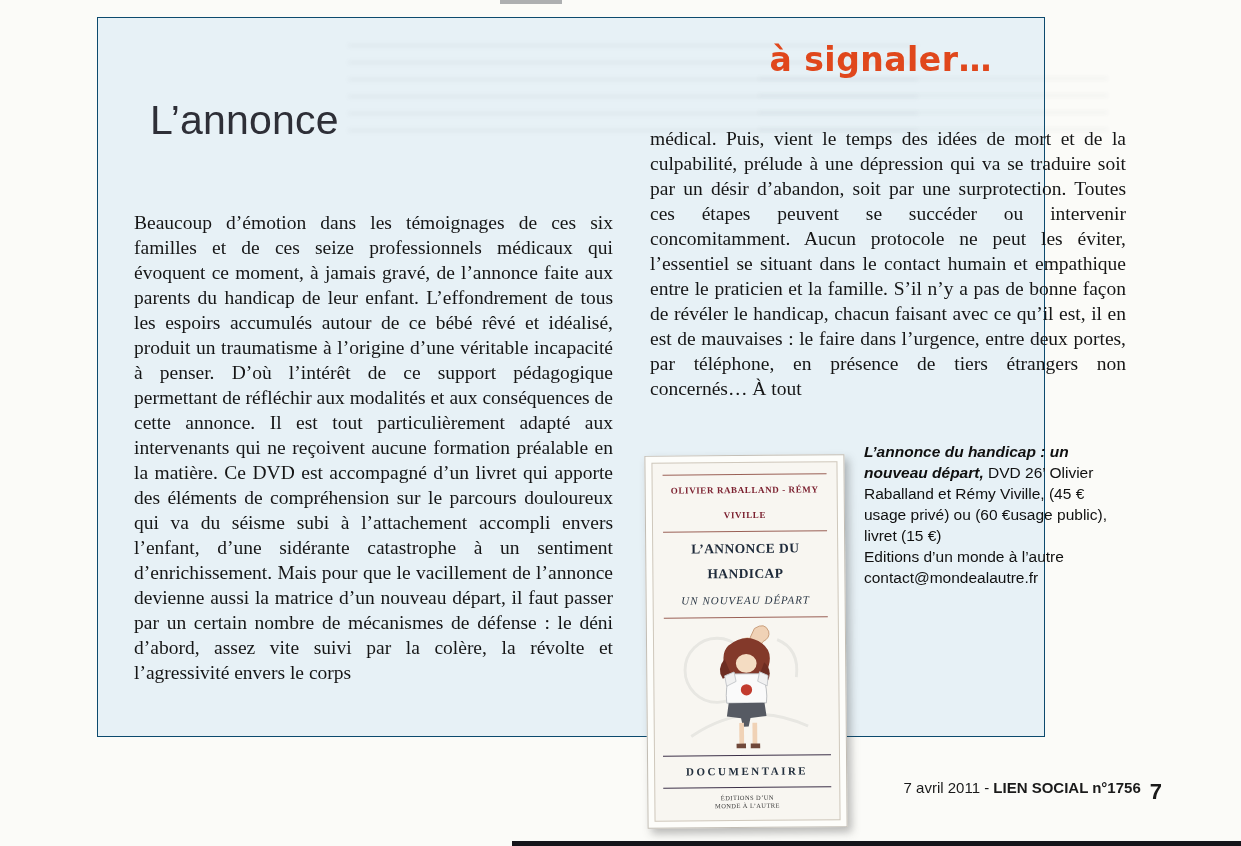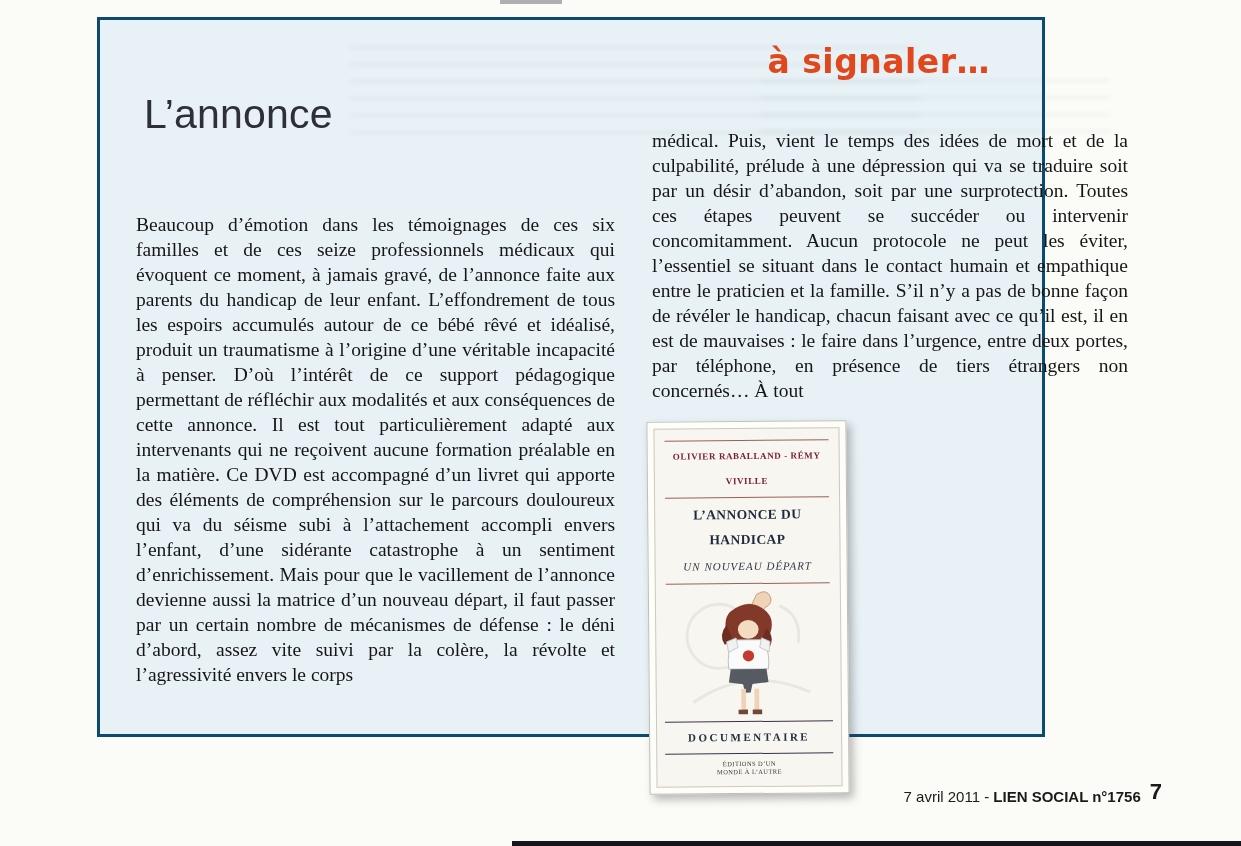--- a/index.html
+++ b/index.html
@@ -3,36 +3,36 @@
 <meta charset="utf-8">
 <style>
   html,body{margin:0;padding:0;}
   body{
     width:1241px;height:846px;position:relative;overflow:hidden;
     background:#fbfbf8;
     font-family:"Liberation Serif", serif;
   }
   .content-box{
     position:absolute;left:97px;top:17px;width:948px;height:720px;
-    background:#e7f1f6;border:3px solid #0c4a6e;box-sizing:border-box;
+    background:#e7f1f6;border:1px solid #0c4a6e;box-sizing:border-box;
   }
   
   .bleed{position:absolute;pointer-events:none;
     background:repeating-linear-gradient(0deg, rgba(100,110,118,.14) 0 3px, transparent 3px 17px);
     filter:blur(2px);}
   .bleed-1{left:250px;top:14px;width:570px;height:100px;opacity:.55;}
   .bleed-2{left:660px;top:58px;width:350px;height:55px;opacity:.45;}
   .section-label{
     position:absolute;top:22px;right:52px;
     font-family:"DejaVu Sans", sans-serif;
     font-size:33px;font-weight:600;letter-spacing:.5px;
     color:#e0471c;
   }
   .article-title{
-    position:absolute;left:36px;top:62px;margin:8px;
+    position:absolute;left:36px;top:62px;margin:16px;
     font-family:"Liberation Sans", sans-serif;
     font-size:41px;font-weight:500;line-height:48px;color:#2e2f37;
     letter-spacing:.2px;
   }
   .article-title span{display:block;}
   .col{position:absolute;color:#161616;font-size:19.5px;line-height:25px;text-align:justify;}
   .col p{margin:4px;}
   .col-left{left:32px;top:188px;width:487px;}
   .col-right{left:548px;top:104px;width:484px;}
   .rc-bottom{margin-top:3px;}
@@ -69,21 +69,21 @@
   .caption{
     margin-top:40px;
     font-family:"Liberation Sans", sans-serif;
     font-size:15.5px;line-height:21px;text-align:left;color:#101010;
   }
   .cap-bold{font-weight:bold;font-style:italic;}
   .cap-line{display:block;}
   .footer{
     position:absolute;top:779px;right:79px;
     font-family:"Liberation Sans", sans-serif;font-size:15px;color:#1a1a1a;
-    display:flex;align-items:flex-end;white-space:pre;
+    display:flex;align-items:flex-start;white-space:pre;
   }
   .footer-journal{font-weight:bold;}
   .footer-page-number{font-weight:bold;font-size:22px;margin-left:9px;}
   .scan-bar{position:absolute;left:512px;right:0;bottom:0;height:5px;background:#15151a;}
   .scan-mark-top{position:absolute;left:500px;top:0;width:62px;height:4px;background:#8b8f93;opacity:.7;}
 </style>
 </head>
 <body>
 
 <div class="page">
@@ -141,20 +141,25 @@
                 <rect x="76" y="130" width="10" height="5" fill="#70483a"></rect>
                 <rect x="91" y="130" width="10" height="5" fill="#70483a"></rect>
               </svg>
             </div>
             <div class="dvd-genre">DOCUMENTAIRE</div>
             <div class="dvd-publisher">ÉDITIONS D’UN MONDE À L’AUTRE</div>
           </div>
         </div>
 
 
+        <div class="caption">
+          <span class="cap-bold">L’annonce du handicap : un nouveau départ,</span><span> DVD 26’ Olivier Raballand et Rémy Viville, (45 € usage privé) ou (60 €usage public), livret (15 €)</span>
+          <span class="cap-line">Editions d’un monde à l’autre</span>
+          <span class="cap-line">contact@mondealautre.fr</span>
+        </div>
 
       </div>
     </div>
 
   </div>
 
   <div class="footer">
     <span>7 avril 2011 - </span>
     <span class="footer-journal">LIEN SOCIAL n°1756</span>
     <span class="footer-page-number">7</span>

